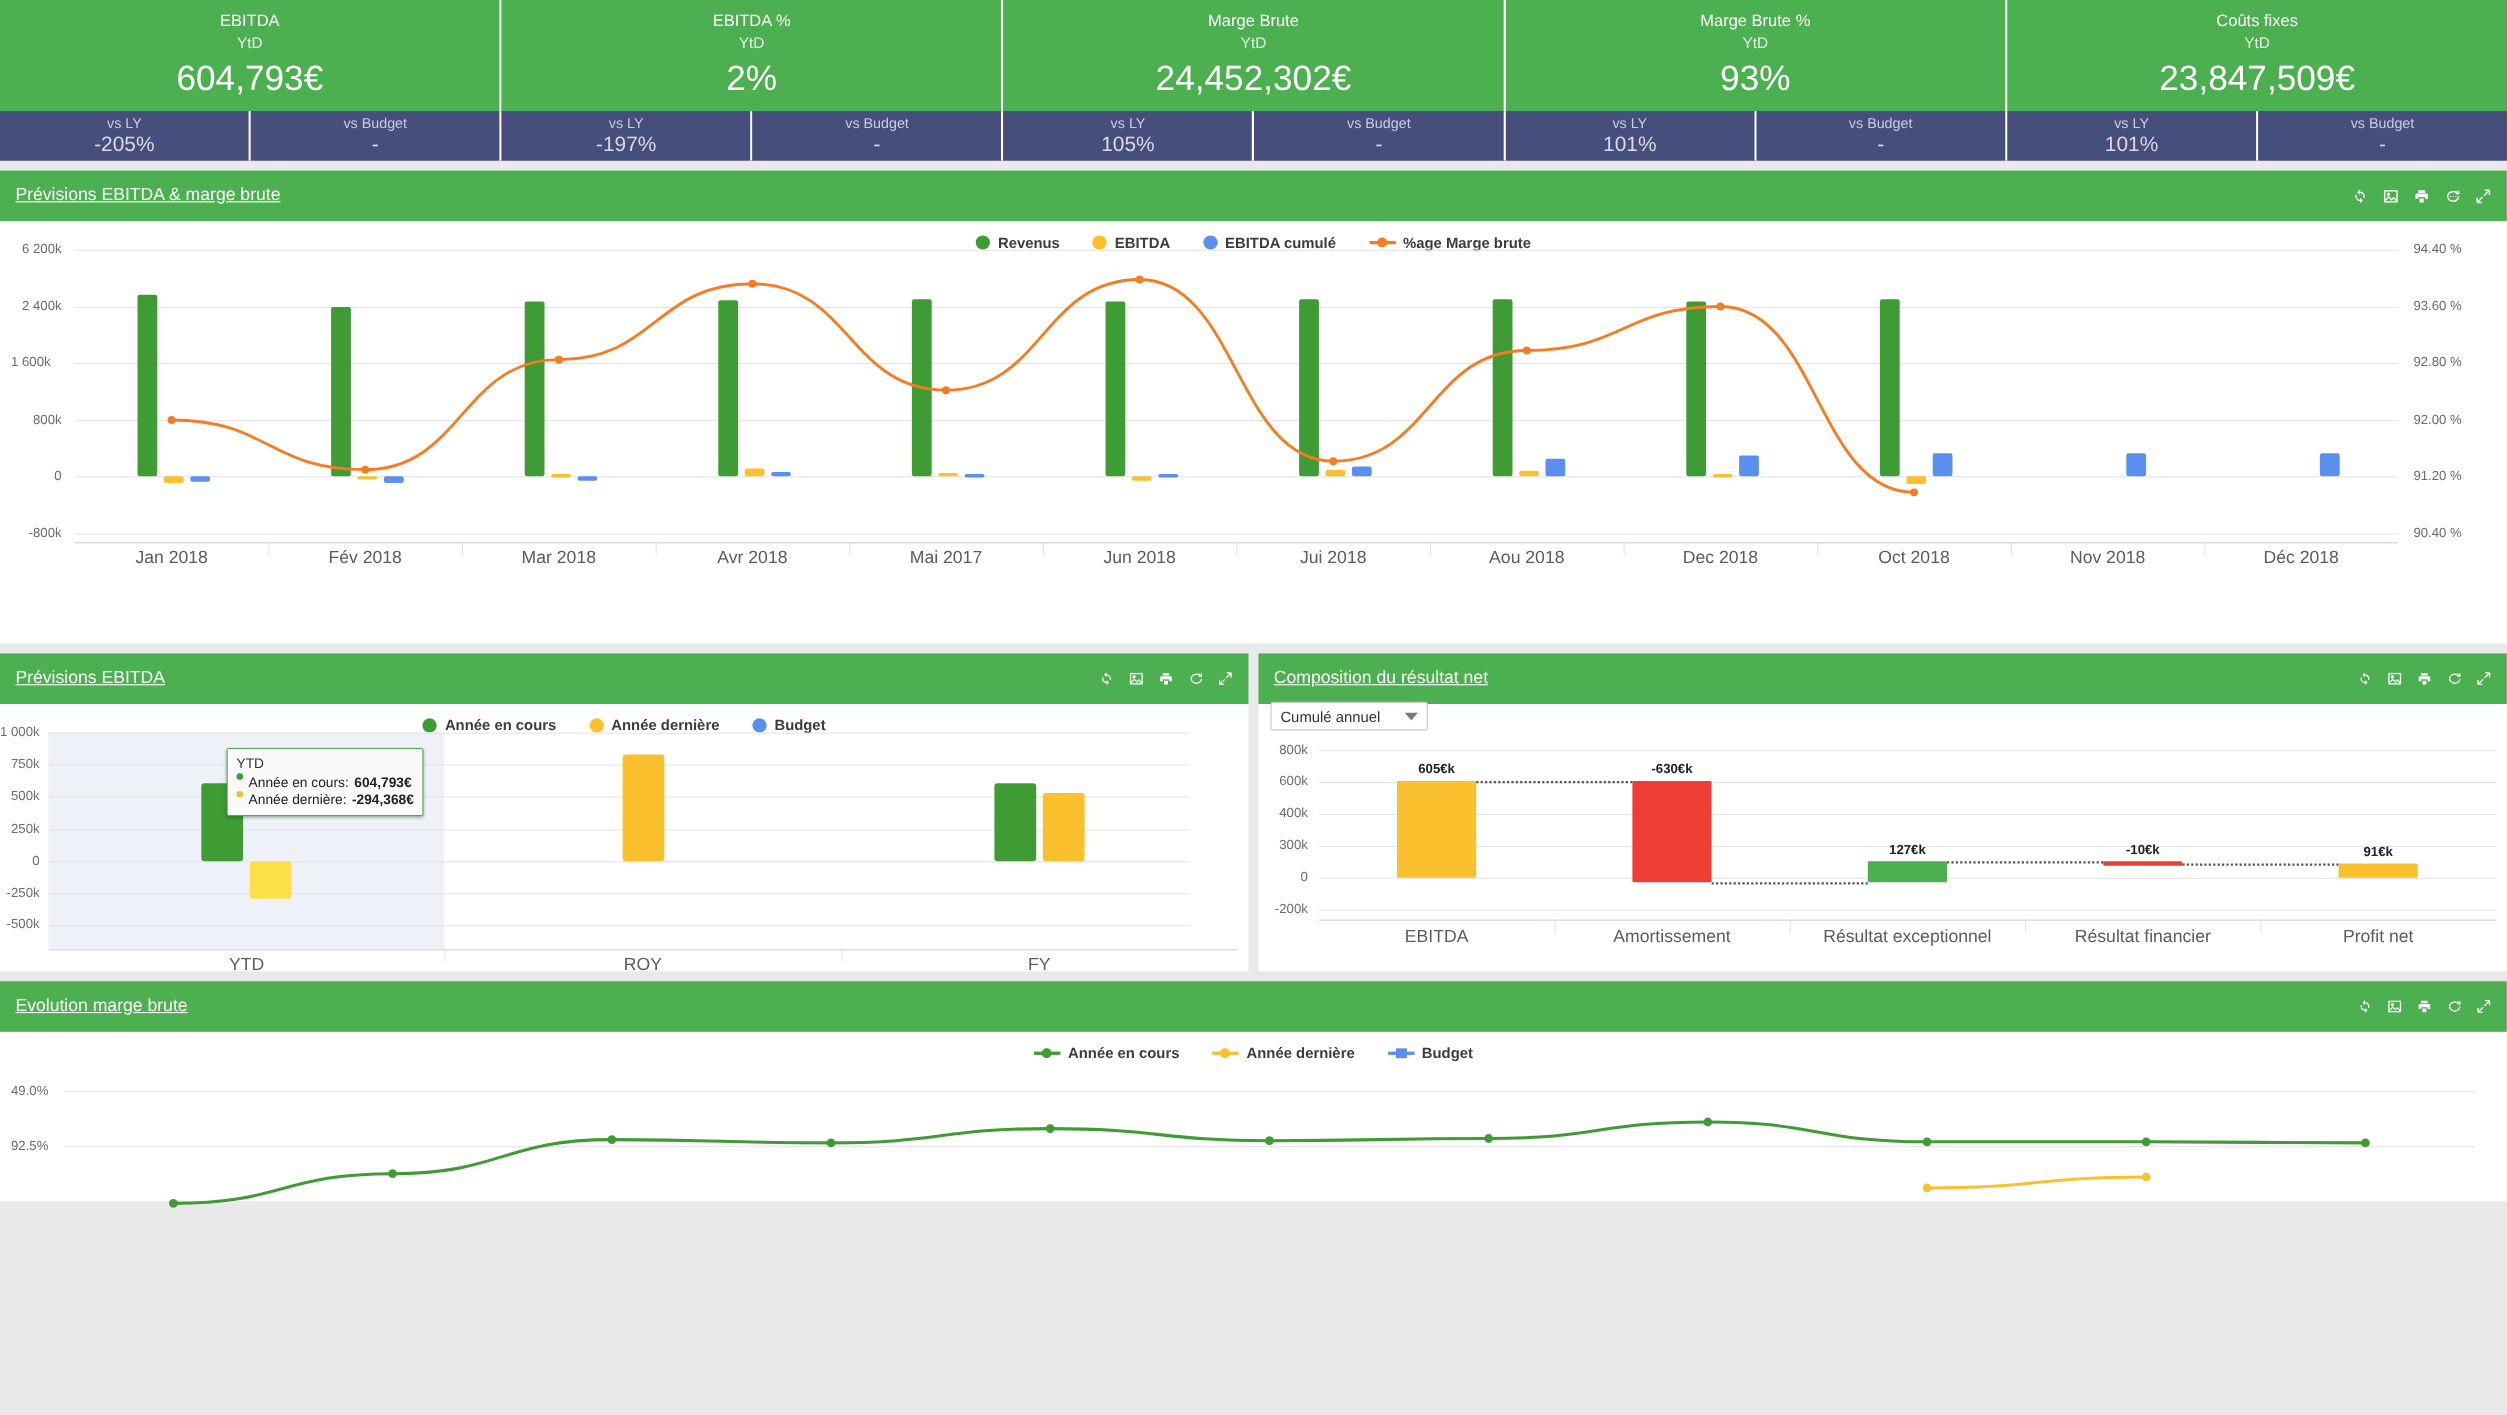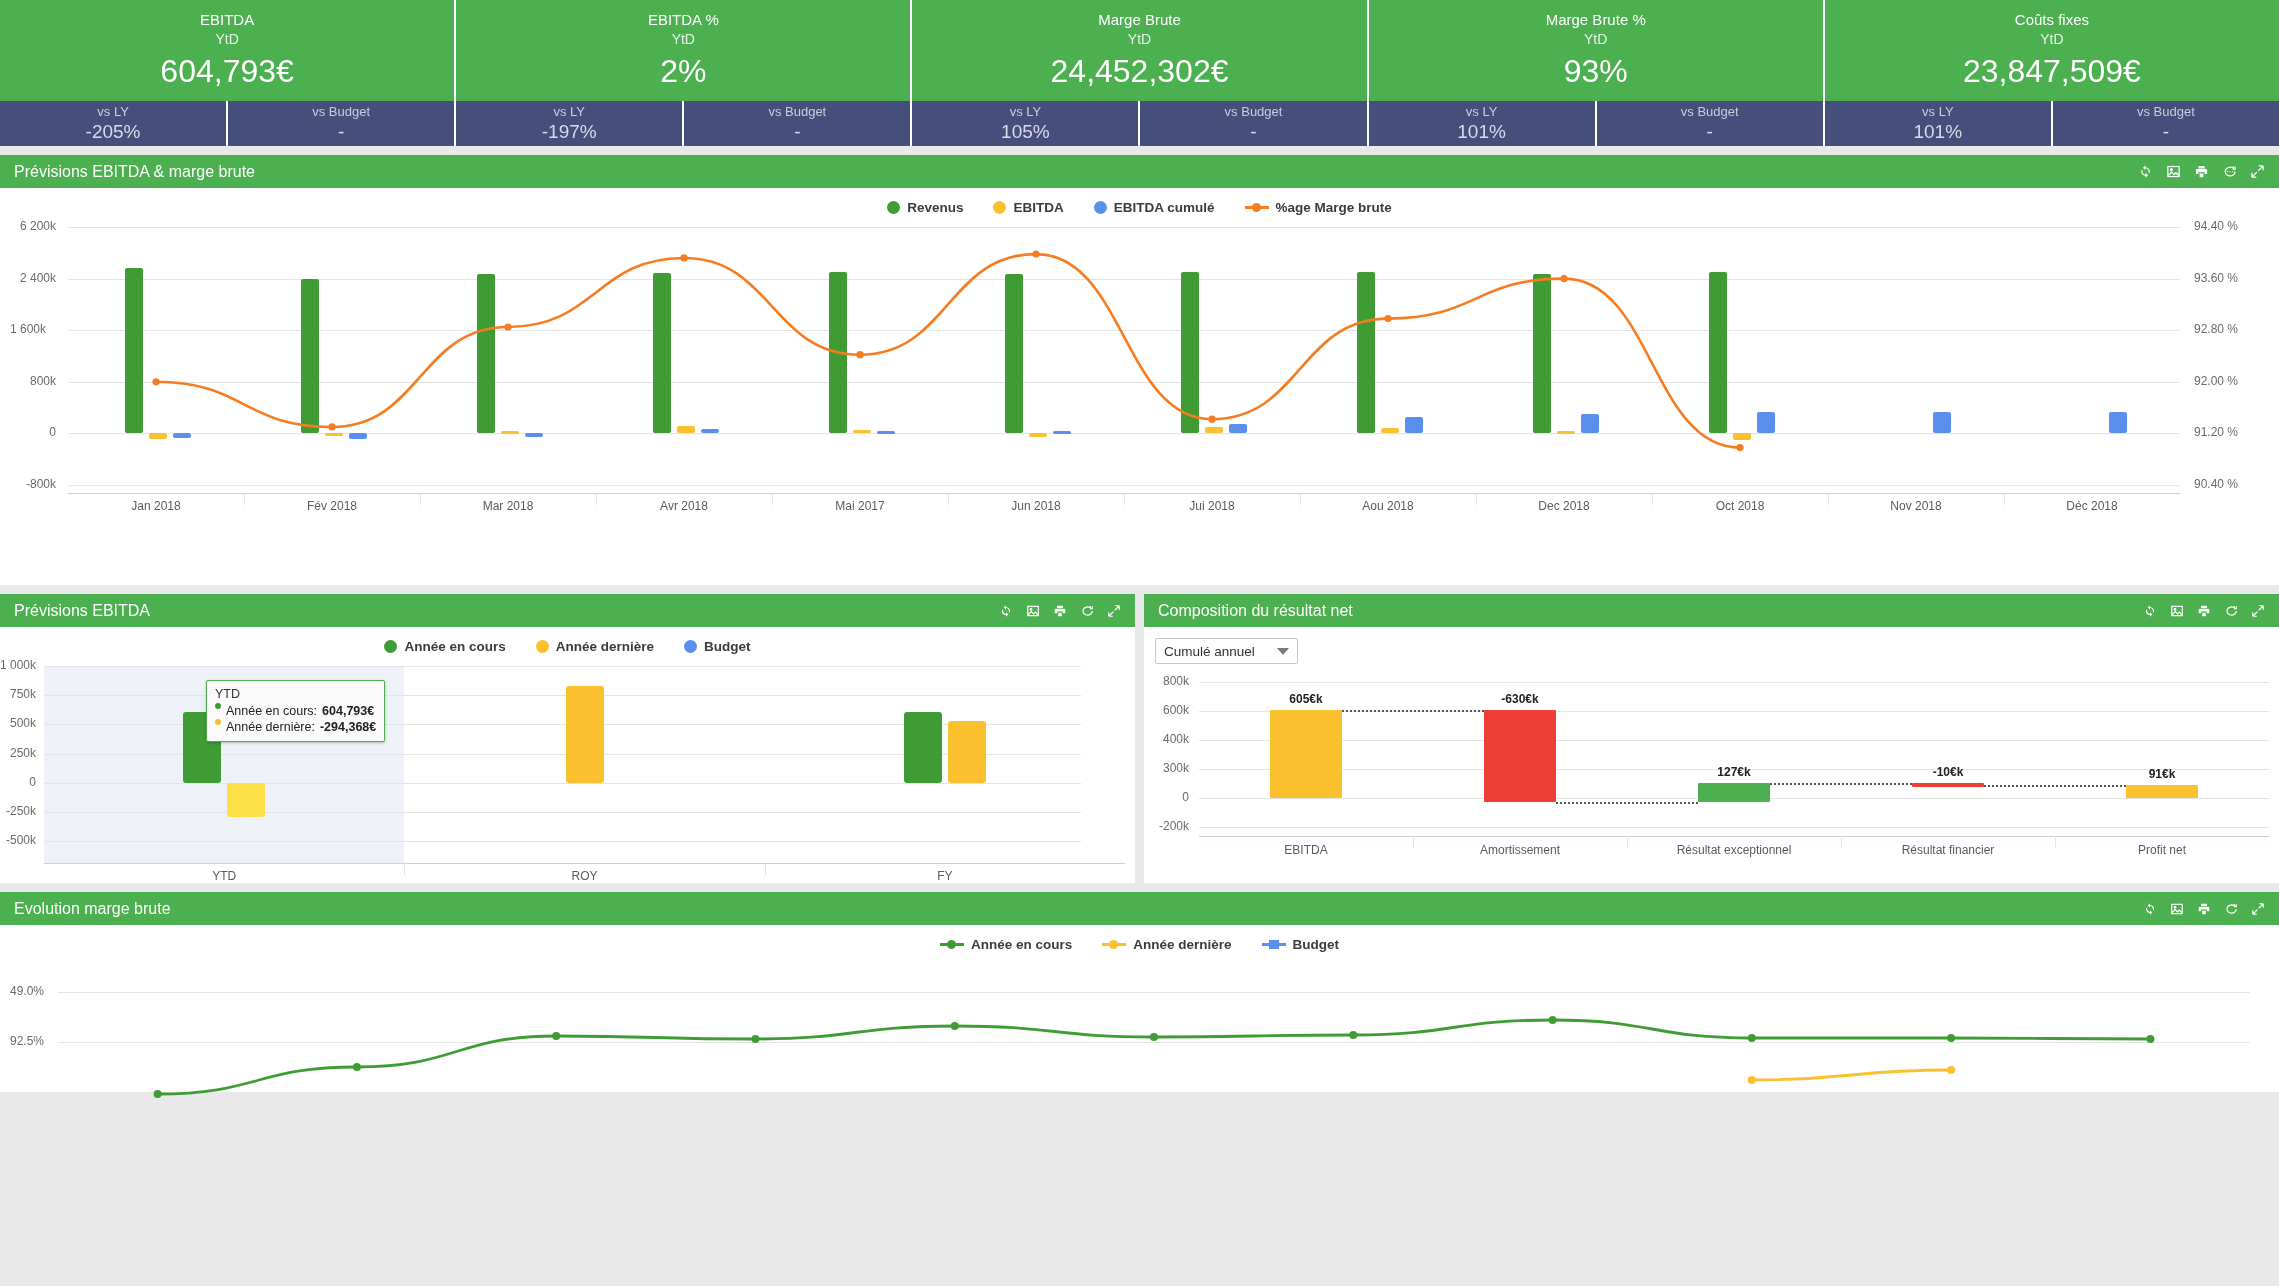--- a/index.html
+++ b/index.html
@@ -28,22 +28,22 @@
     display:flex; flex-direction:column; align-items:center; justify-content:center;
     border-right:2px solid #ffffff;
   }
   .vs-cell:last-child{ border-right:none; }
   .vs-label{ font-size:13px; line-height:16px; }
   .vs-value{ font-size:19px; line-height:23px; color:#d8dae8; }
 
   
   .panel{ background:#fff; position:relative; }
   .panel-head{
-    height:33px; background:#4caf50; color:#fff;
-    display:flex; align-items:center; padding:14px 14px;
+    height:46px; background:#4caf50; color:#fff;
+    display:flex; align-items:center; padding:14px 14px;text-decoration:underline;
   }
   .panel-title{ font-size:16px; flex:1; }
   .panel-tools{ display:flex; align-items:center; gap:13px; }
   .panel-tools svg{ display:block; }
 
   .gap{ height:9px; background:#e9e9e9; width:2279px; }
 
   .row-split{ display:flex; width:2279px; gap:9px; background:#e9e9e9; }
 
   
@@ -54,21 +54,21 @@
   .lg-line i{ position:absolute; left:0; top:5px; width:24px; height:3px; display:block; }
   .lg-line b{ position:absolute; left:7px; top:2px; width:9px; height:9px; border-radius:50%; display:block; }
   .lg-sq{ width:24px; height:13px; position:relative; }
   .lg-sq i{ position:absolute; left:0; top:5px; width:24px; height:3px; display:block; }
   .lg-sq b{ position:absolute; left:7px; top:2px; width:10px; height:9px; display:block; }
 
   .plot{ position:relative; }
   .ytick{ position:absolute; font-size:12px; color:#6b6b6b; white-space:nowrap; }
   .ytick.r{ text-align:left; }
   .gridline{ position:absolute; height:1px; background:#e4e4e4; }
-  .xlabel{ position:absolute; font-size:12px; color:#5b5b5b; text-align:center; white-space:nowrap; }
+  .xlabel{ position:absolute; font-size:16px; color:#5b5b5b; text-align:center; white-space:nowrap; }
   .xsep{ position:absolute; width:1px; background:#dfe3ee; }
   .axisline{ position:absolute; background:#c8cfe0; height:1px; }
   .bar{ position:absolute; }
   .dotlabel{ position:absolute; font-size:12px; font-weight:bold; color:#222; text-align:center; white-space:nowrap; }
   .dottedconn{ position:absolute; border-top:2px dotted #555; }
 
   
   .tooltip{
     position:absolute; background:#fafafa; border:1px solid #4caf50; border-radius:2px;
     padding:5px 8px 6px 8px; font-size:12.5px; color:#222; line-height:16px;

